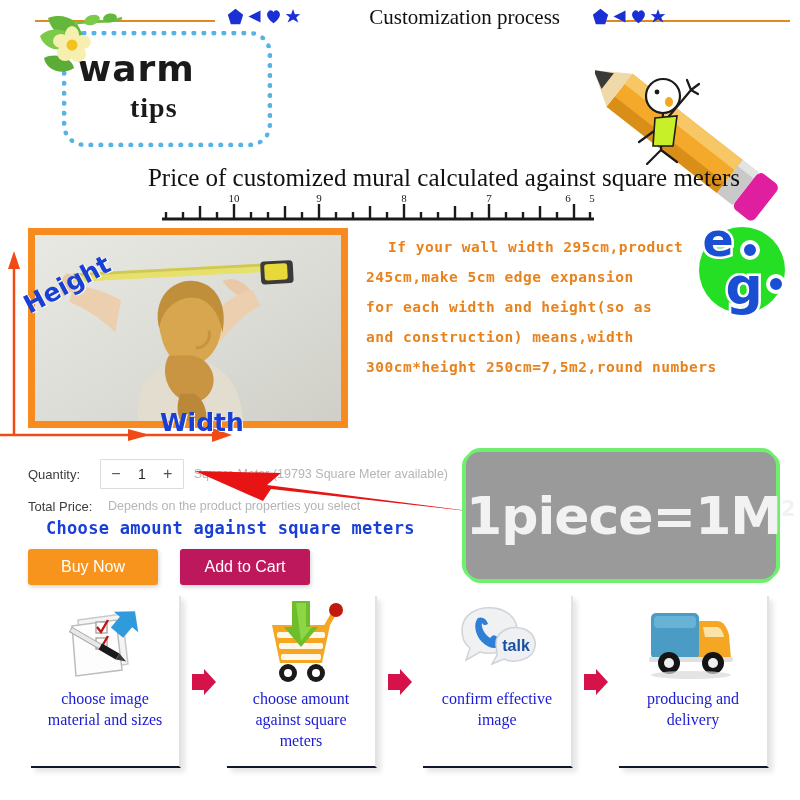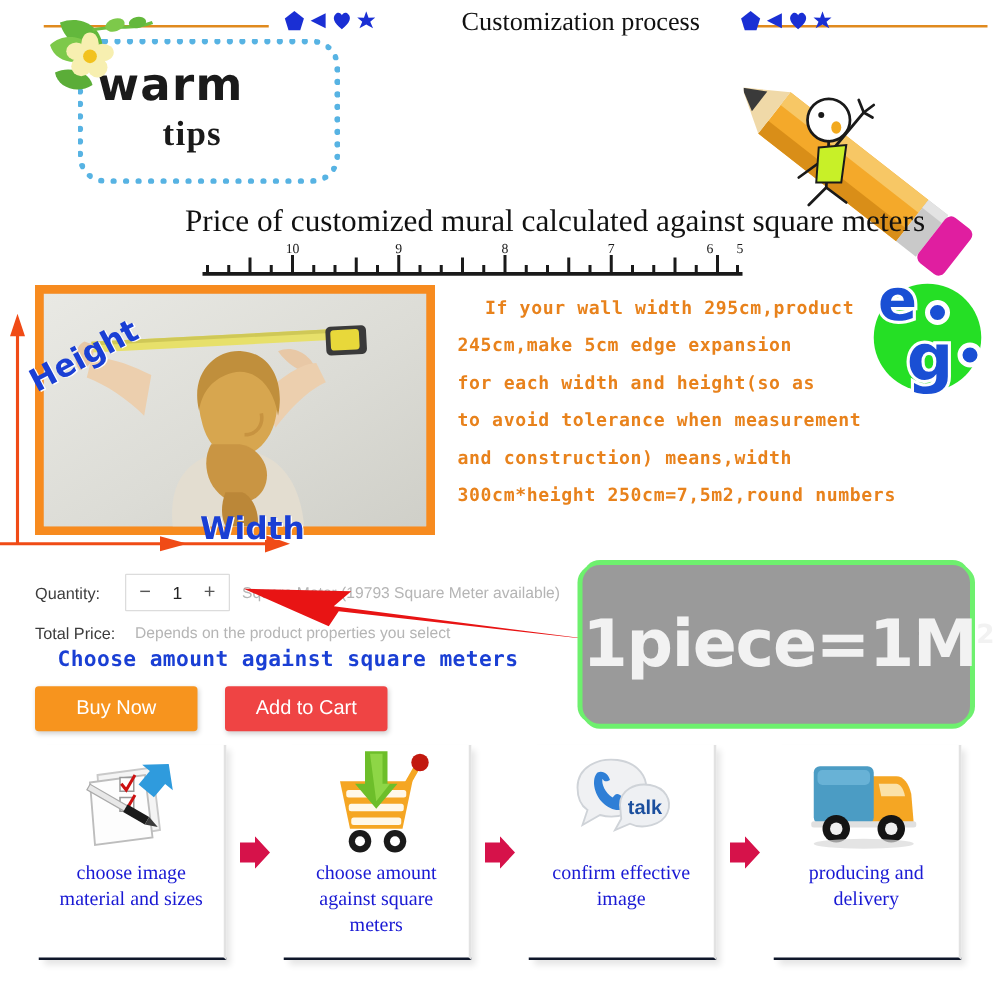--- a/index.html
+++ b/index.html
@@ -119,21 +119,21 @@
     font-size: 17px; color: #1a3fd4; letter-spacing: 0.3px;
   }
   .btn-row { position: absolute; left: 28px; top: 549px; display: flex; gap: 22px; }
   .btn {
     border: none; color: #fff; font-size: 16px; cursor: pointer;
     font-family: "Liberation Sans", sans-serif; border-radius: 3px;
     height: 36px; width: 130px; text-align: center; line-height: 36px;
     box-shadow: 1px 2px 4px rgba(0,0,0,0.18);
   }
   .btn-buy { background: #f7941e; }
-  .btn-cart { background: #ef4444; }
+  .btn-cart { background: #be185d; }
 
   
   .red-arrow { position: absolute; left: 185px; top: 455px; width: 300px; height: 70px; }
 
   
   .piece-badge {
     position: absolute; left: 466px; top: 452px; width: 310px; height: 127px;
     background: #9a9a9a; border-radius: 14px;
     box-shadow: 0 4px 0 0 #6ef06e, 4px 0 0 0 #6ef06e, -4px 0 0 0 #6ef06e, 0 -4px 0 0 #6ef06e;
     display: flex; align-items: center; 
@@ -327,21 +327,20 @@
     <polygon points="150,190 128,184 128,196" fill="#f04b16"></polygon>
   </svg>
 
   <div class="lbl-height">Height</div>
   <div class="lbl-width">Width</div>
 
   <div class="para">
     <div class="indent">If your wall width 295cm,product</div>
     <div>245cm,make 5cm edge expansion</div>
     <div>for each width and height(so as</div>
-    <div>to avoid tolerance when measurement</div>
     <div>and construction) means,width</div>
     <div>300cm*height 250cm=7,5m2,round numbers</div>
   </div>
 
   <svg class="eg-badge" viewBox="0 0 100 106">
     <circle cx="50" cy="58" r="43" fill="#25df25"></circle>
     <text x="26" y="44" font-family="DejaVu Sans, sans-serif" font-weight="bold" font-size="46" fill="#1a4fd4" stroke="#ffffff" stroke-width="5" paint-order="stroke" text-anchor="middle">e</text>
     <circle cx="58" cy="38" r="8" fill="#1a4fd4" stroke="#fff" stroke-width="4"></circle>
     <text x="52" y="92" font-family="DejaVu Sans, sans-serif" font-weight="bold" font-size="52" fill="#1a4fd4" stroke="#ffffff" stroke-width="5" paint-order="stroke" text-anchor="middle">g</text>
     <circle cx="84" cy="72" r="8" fill="#1a4fd4" stroke="#fff" stroke-width="4"></circle>

